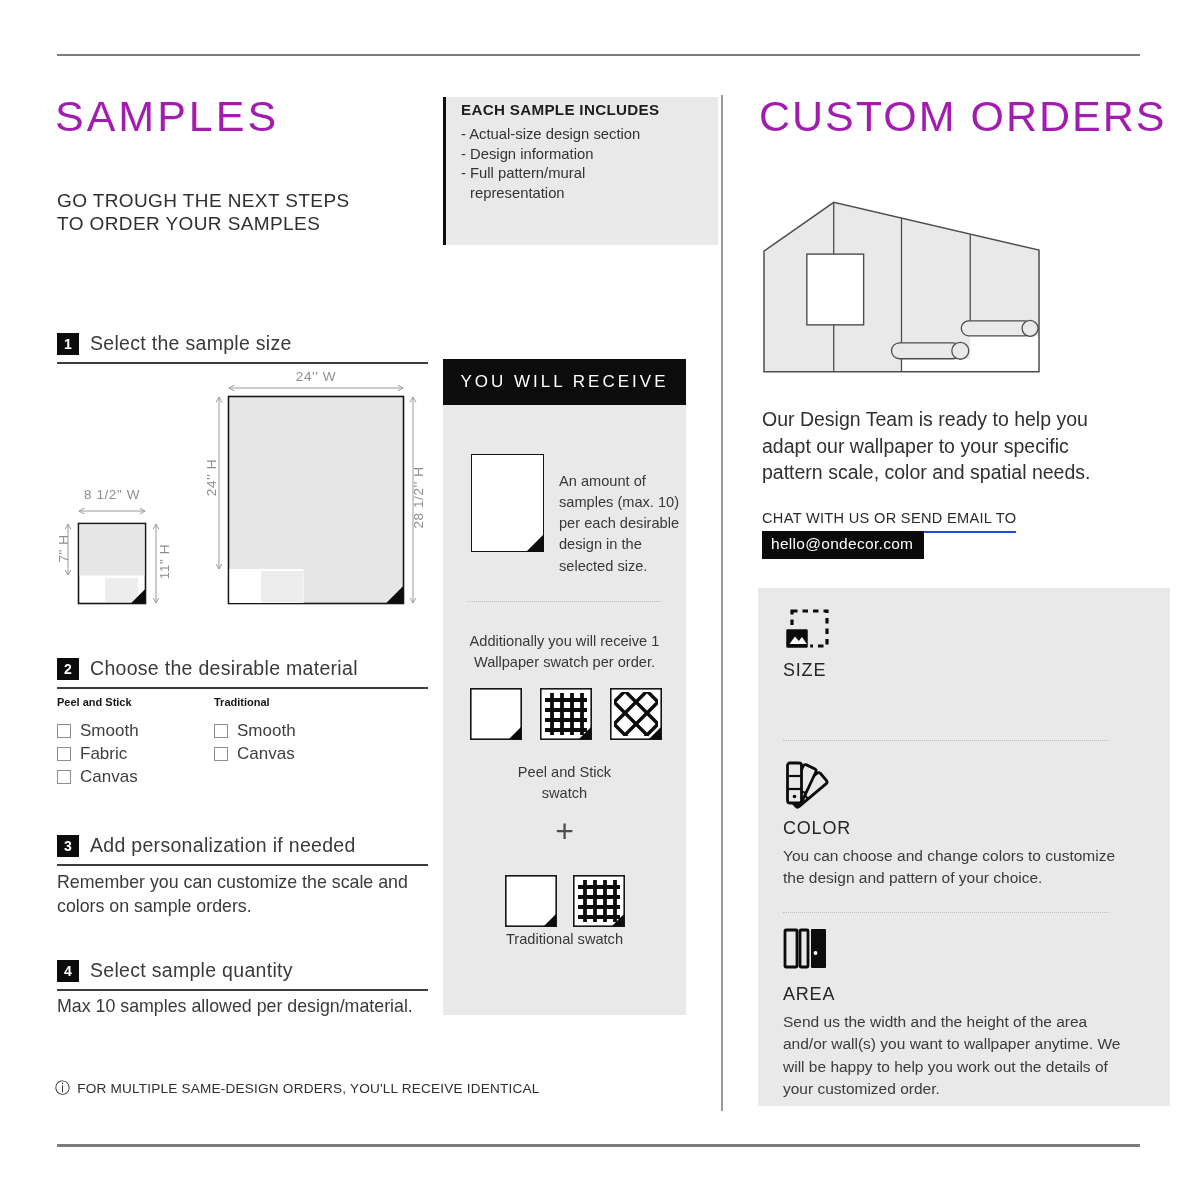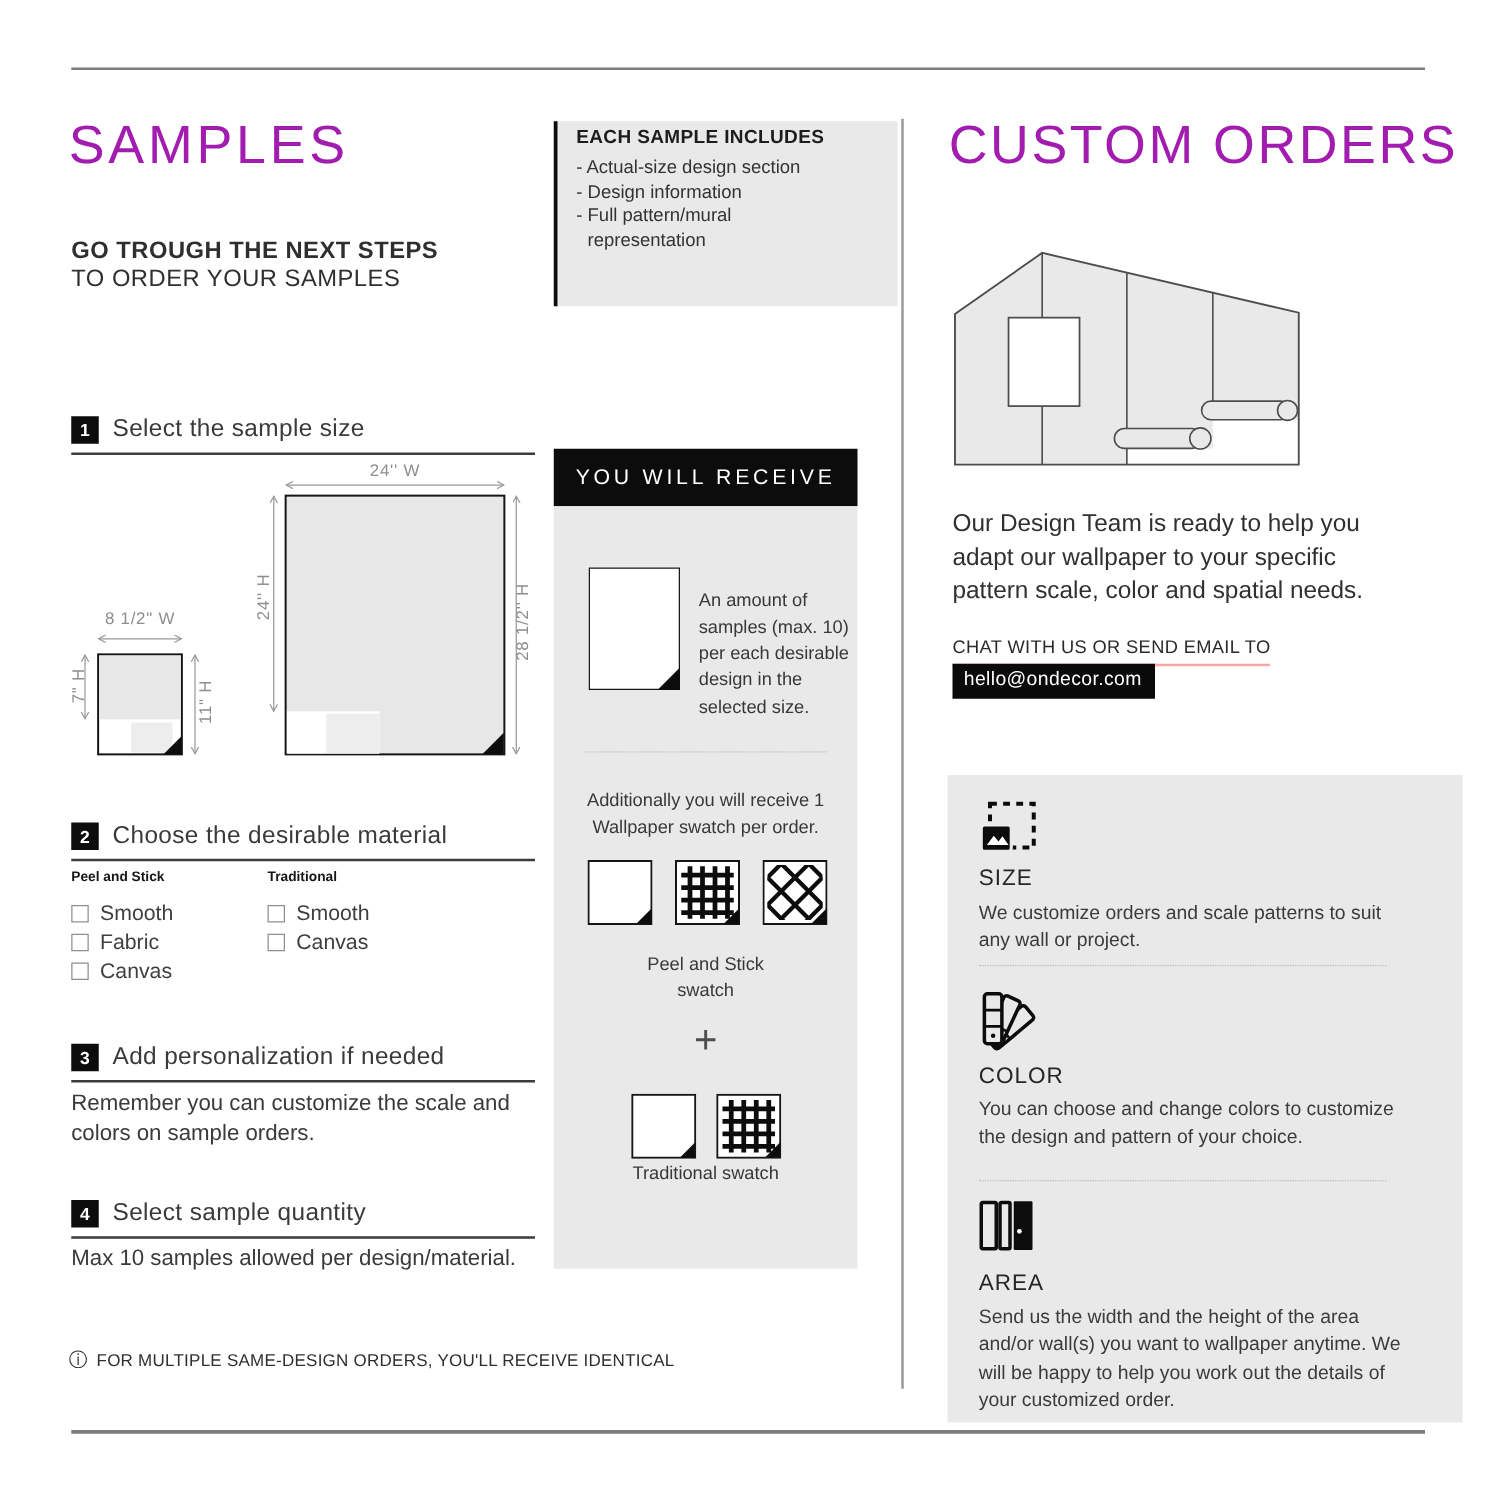--- a/index.html
+++ b/index.html
@@ -27,40 +27,40 @@
   .includes-item{font-size:14.8px;line-height:1.32;color:#333;padding-left:9px;text-indent:-9px;}
   .black-bar{position:absolute;background:#0c0c0c;color:#fff;display:flex;align-items:center;justify-content:center;
              font-size:17px;letter-spacing:3px;}
   .sheet{position:absolute;background:#fff;border:1.6px solid #161616;}
   .sheet::after{content:"";position:absolute;right:-1px;bottom:-1px;width:0;height:0;
                 border-left:18px solid transparent;border-bottom:18px solid #0c0c0c;}
   .mid-text{position:absolute;font-size:14.6px;line-height:1.45;color:#383838;}
   .dotted{position:absolute;border-top:1.5px dotted #bcbcbd;}
   .center{text-align:center;}
   .plus{position:absolute;font-size:32px;font-weight:300;color:#4d4d4d;text-align:center;}
-  .chat-label{position:absolute;font-size:14.6px;color:#2a2a2a;letter-spacing:0.3px;border-bottom:2px solid #fca5a5;padding-bottom:5px;}
+  .chat-label{position:absolute;font-size:14.6px;color:#2a2a2a;letter-spacing:0.3px;border-bottom:2px solid #1d4ed8;padding-bottom:5px;}
   .email-badge{position:absolute;background:#0a0a0a;color:#fff;font-size:15.5px;padding:4px 11px 6px 9px;letter-spacing:0.3px;}
   .feat-title{position:absolute;font-size:18px;color:#262626;letter-spacing:0.8px;}
   .feat-text{position:absolute;font-size:15.5px;line-height:1.44;color:#3b3b3b;}
   .vdiv{position:absolute;background:#999;}
 </style>
 </head>
 <body>
 
 <div class="canvas">
 
   <div class="rule" style="left:57px;top:54px;width:1083px;height:2px;"></div>
   <div class="rule" style="left:57px;top:1144px;width:1083px;height:3px;"></div>
 
   <div class="vdiv" style="left:721px;top:95px;width:2px;height:1016px;"></div>
 
   <div class="big-title" style="left:55px;top:92px;">SAMPLES</div>
 
   <div class="subtitle" style="left:57px;top:189px;">
-    <span style="display:block;font-weight:bold;">GO TROUGH THE NEXT STEPS</span>
+    <span style="display:block;">GO TROUGH THE NEXT STEPS</span>
     <span style="display:block;">TO ORDER YOUR SAMPLES</span>
   </div>
 
   <div class="step" style="top:332px;">
     <span class="step-num">1</span>
     <span class="step-label">Select the sample size</span>
   </div>
 
   <div class="abs" style="left:57px;top:368px;width:371px;height:250px;">
     <svg width="371" height="250" viewBox="0 0 371 250">
@@ -250,31 +250,30 @@
       <circle cx="287" cy="140.5" r="8" fill="#e9e9ea" stroke="#4d4d4d" stroke-width="1.3"></circle>
       <polygon points="20,184 20,63 90,14 296,62 296,184" fill="none" stroke="#4d4d4d" stroke-width="1.5"></polygon>
     </svg>
   </div>
 
   <div class="abs" style="left:762px;top:406px;width:372px;font-size:19.5px;line-height:1.37;color:#303030;">Our Design Team is ready to help you adapt our wallpaper to your specific pattern scale, color and spatial needs.</div>
 
   <div class="chat-label" style="left:762px;top:510px;">CHAT WITH US OR SEND EMAIL TO</div>
   <div class="email-badge" style="left:762px;top:531px;">hello@ondecor.com</div>
 
-  <div class="gray-panel" style="left:758px;top:588px;width:412px;height:518px;margin-top:32px;">
+  <div class="gray-panel" style="left:758px;top:588px;width:412px;height:518px;">
 
     <div class="abs" style="left:25px;top:20px;">
       <svg width="48" height="48" viewBox="0 0 48 48">
         <rect x="9" y="3" width="35" height="35" fill="none" stroke="#0c0c0c" stroke-width="3.2" stroke-dasharray="5.5 5"></rect>
         <rect x="2" y="20" width="24" height="21" rx="2.5" fill="#0c0c0c" stroke="#e9e9ea" stroke-width="2.5"></rect>
         <path d="M6.5 36 l5.5 -7.5 3.8 4.6 3.2 -4.2 4.8 7.1 z" fill="#ffffff"></path>
       </svg>
     </div>
     <div class="feat-title" style="left:25px;top:72px;">SIZE</div>
-    <div class="feat-text" style="left:25px;top:100px;width:336px;">We customize orders and scale patterns to suit any wall or project.</div>
     <div class="dotted" style="left:25px;top:152px;width:326px;"></div>
 
     <div class="abs" style="left:25px;top:173px;">
       <svg width="50" height="48" viewBox="0 0 50 48">
         <g transform="rotate(50 11 40)">
           <rect x="4.5" y="2" width="14" height="40" rx="2.5" fill="#e9e9ea" stroke="#0c0c0c" stroke-width="2.8"></rect>
           <line x1="4.5" y1="28" x2="18.5" y2="28" stroke="#0c0c0c" stroke-width="2.2"></line>
         </g>
         <g transform="rotate(25 11 40)">
           <rect x="4.5" y="2" width="14" height="40" rx="2.5" fill="#e9e9ea" stroke="#0c0c0c" stroke-width="2.8"></rect>

